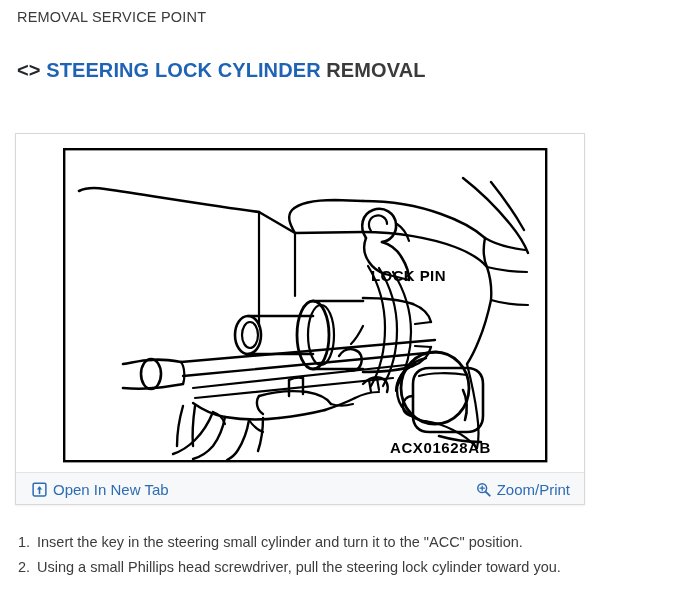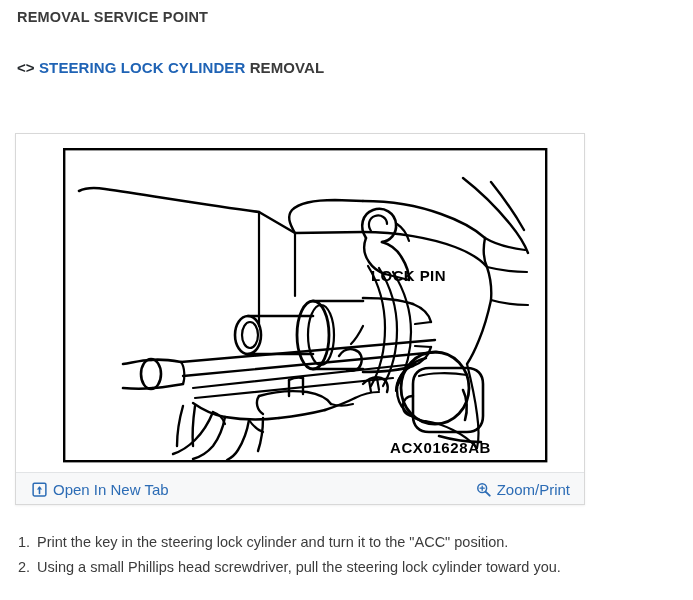--- a/index.html
+++ b/index.html
@@ -15,31 +15,31 @@
     overflow: hidden;
     position: relative;
   }
 
   
   .page-title {
     position: absolute;
     left: 17px;
     top: 9px;
     font-size: 14.5px;
-    font-weight: bold;
+    font-weight: normal;
     letter-spacing: 0.2px;
     color: #3b3b3b;
     white-space: nowrap;
   }
 
   .section-heading {
     position: absolute;
     left: 17px;
     top: 59px;
-    font-size: 15px;
+    font-size: 20px;
     font-weight: bold;
     letter-spacing: 0.1px;
     white-space: nowrap;
   }
   .section-heading .marker {
     color: #23272b;
   }
   .section-heading .link {
     color: #1f63b5;
     cursor: pointer;
@@ -320,19 +320,19 @@
         </svg>
       </span>
       <span class="tool-label">Open In New Tab</span>
     </a>
   </div>
 </div>
 
 <ol class="steps">
   <li class="step-item">
     <span class="step-num">1.</span>
-    <span class="step-text">Print the key in the steering lock cylinder and turn it to the "ACC" position.</span>
+    <span class="step-text">Insert the key in the steering small cylinder and turn it to the "ACC" position.</span>
   </li>
   <li class="step-item">
     <span class="step-num">2.</span>
     <span class="step-text">Using a small Phillips head screwdriver, pull the steering lock cylinder toward you.</span>
   </li>
 </ol>
 
 </body></html>

